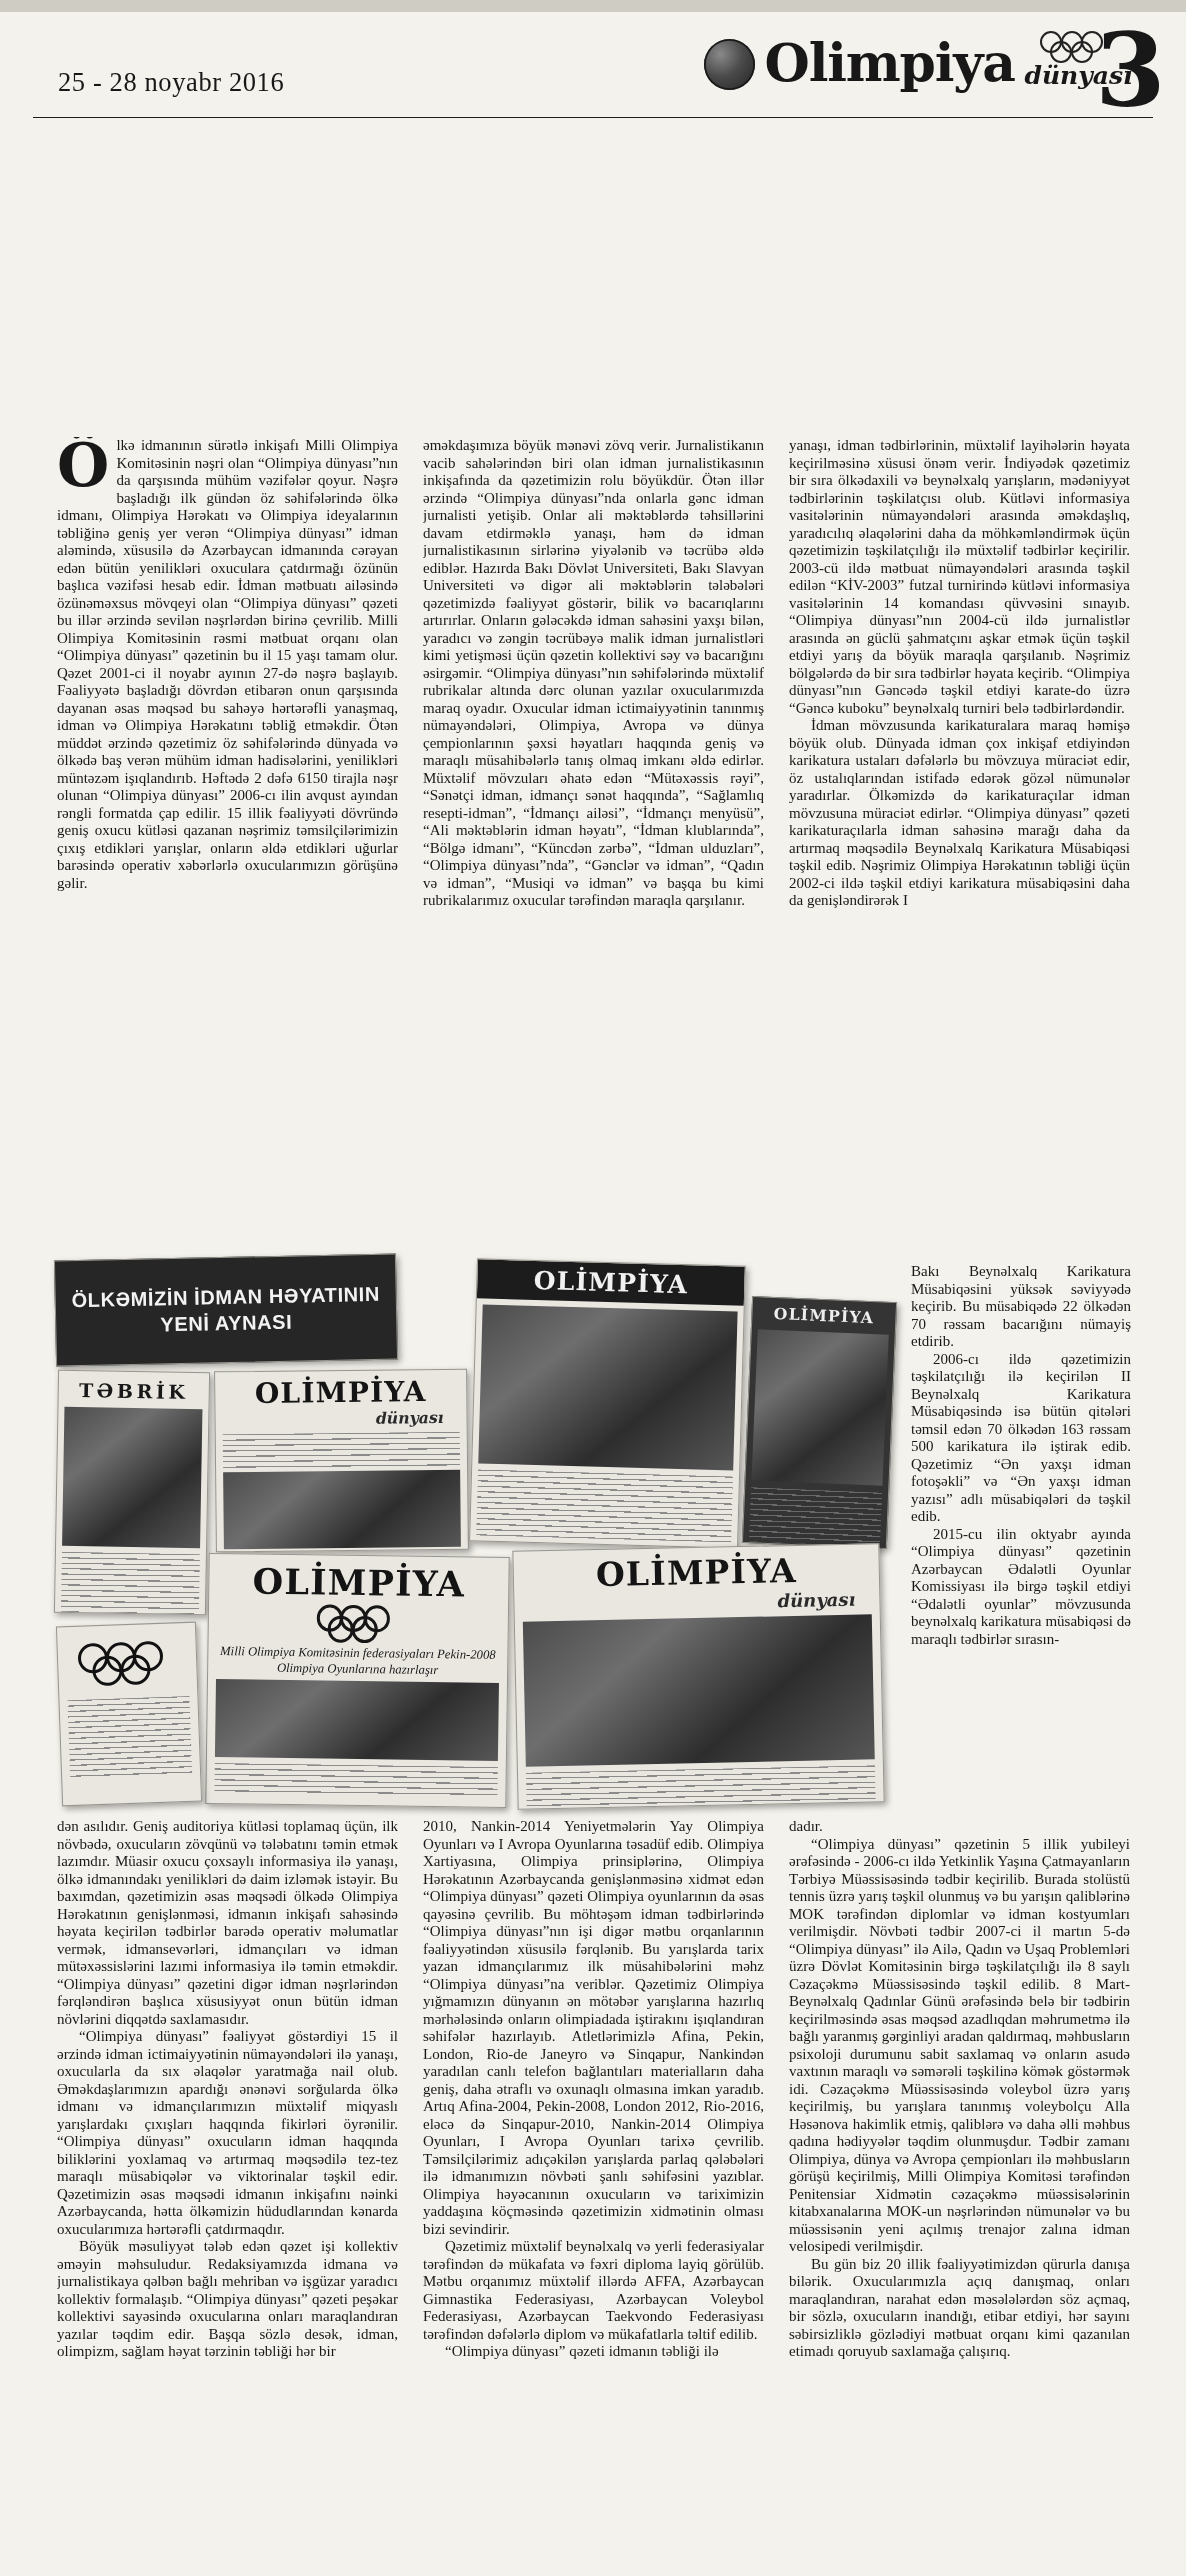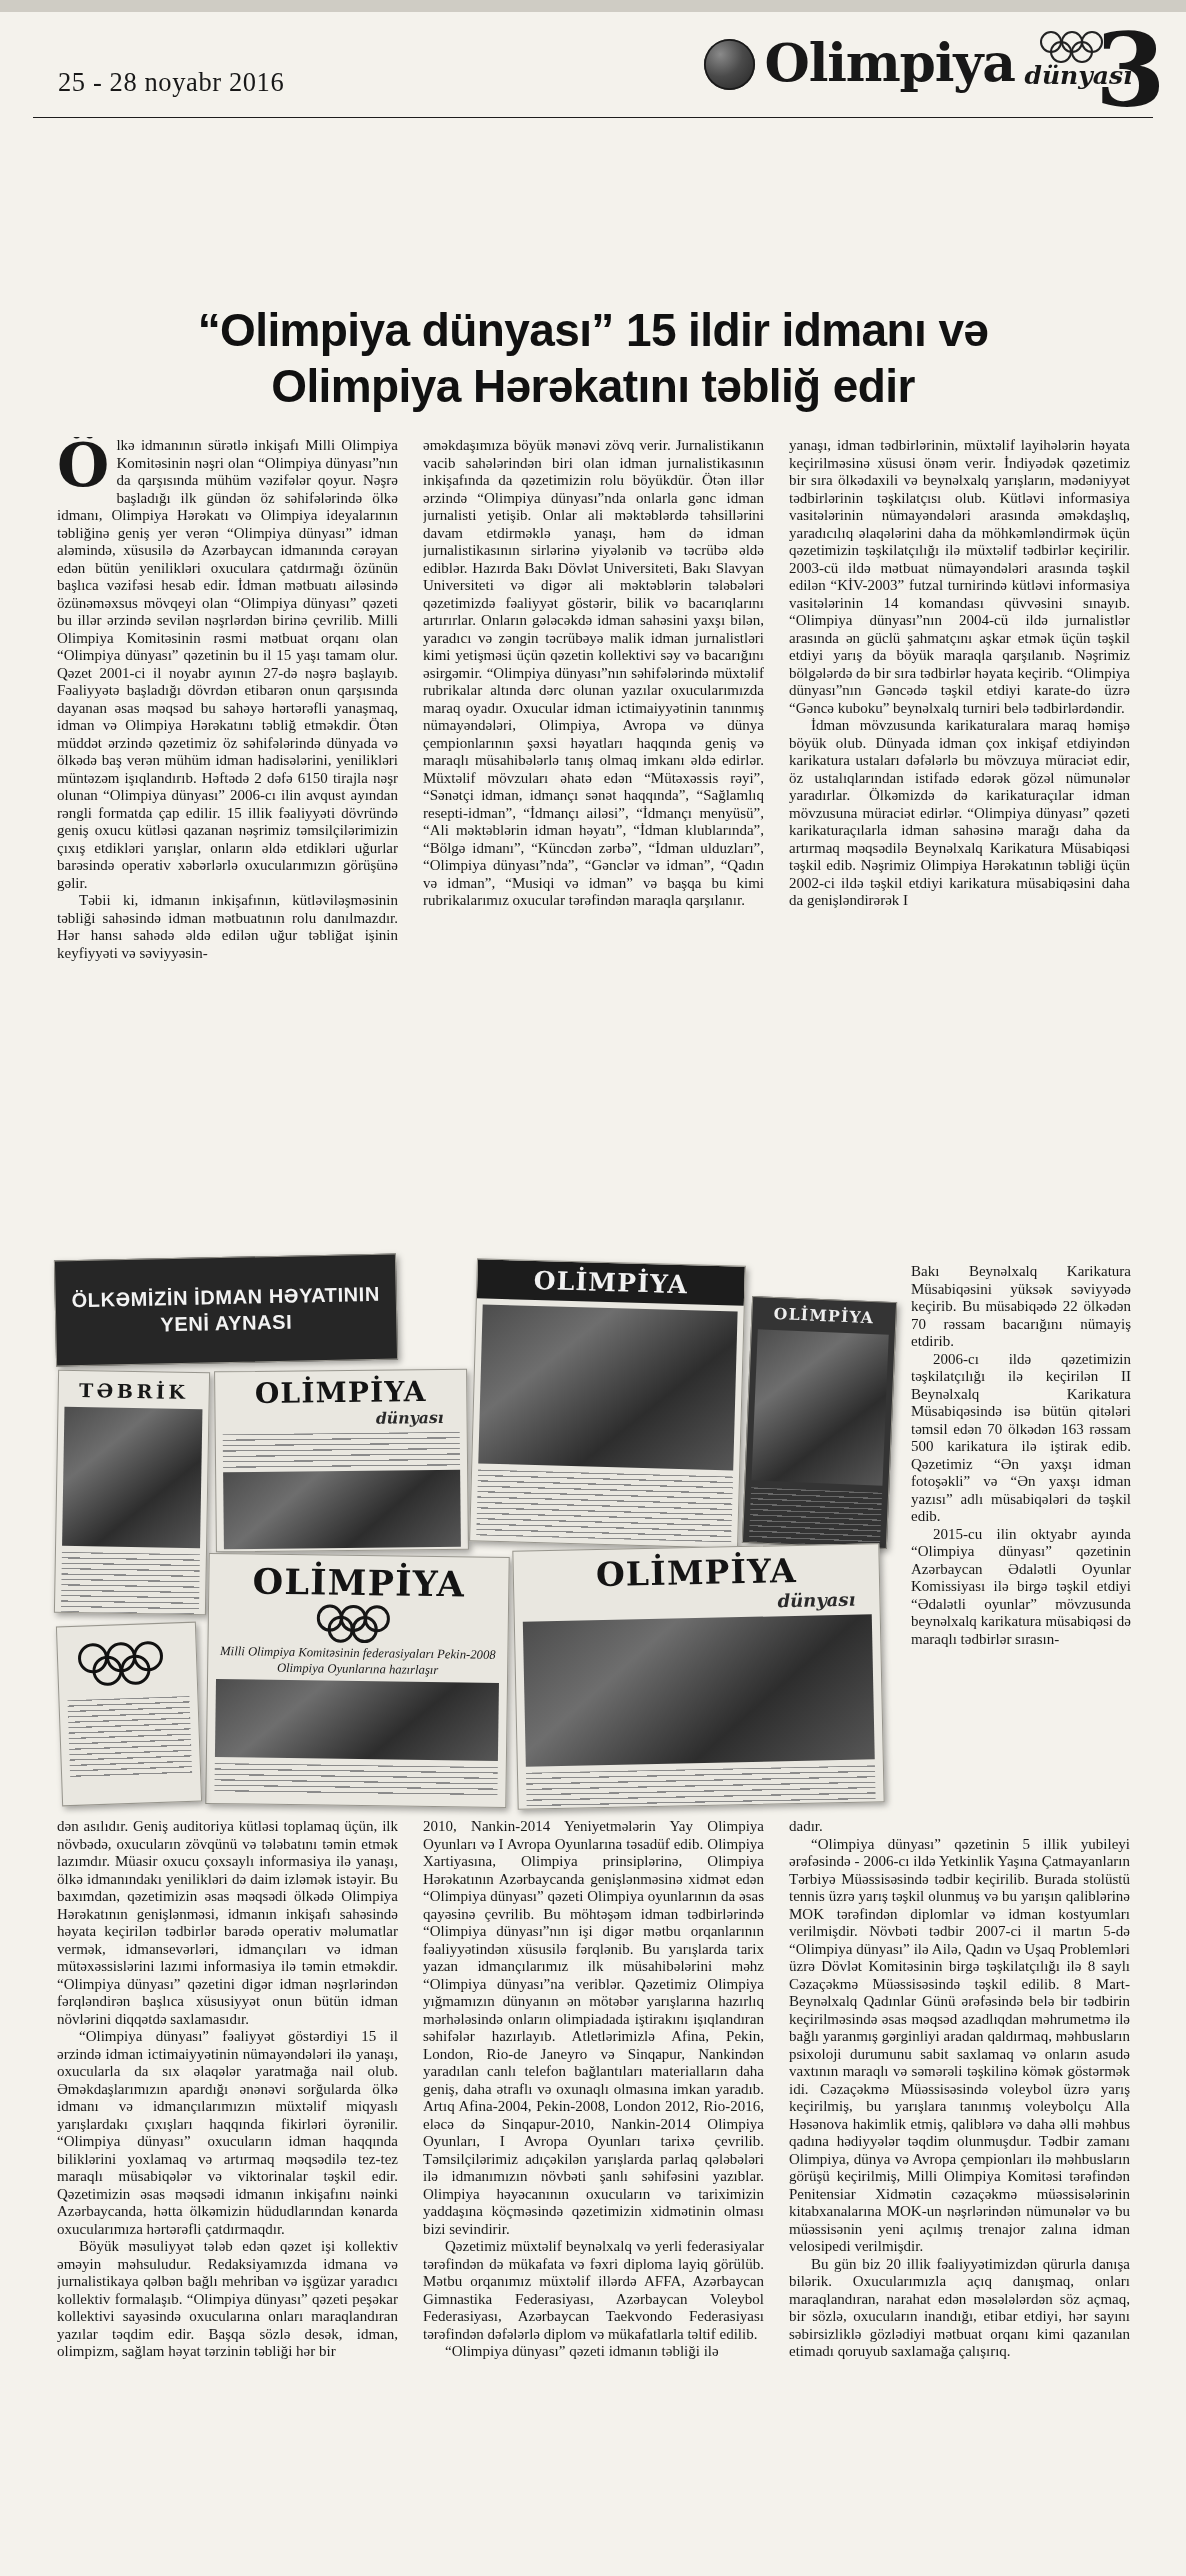--- a/index.html
+++ b/index.html
@@ -96,28 +96,23 @@
           <span class="r4"></span>
           <span class="r5"></span>
       </div>
       <div class="logo-sub">dünyası</div>
     </div>
   </div>
 
   <div class="pageno">3</div>
   <div class="hrule"></div>
 
-  <div class="headline">
-    <div>“Olimpiya dünyası” 15 ildir idmanı və</div>
-    <div>Olimpiya Hərəkatını təbliğ edir</div>
-  </div>
 
   <div class="col c1t">
     <p class="first"><span class="dropcap">Ö</span><span>lkə idmanının sürətlə inkişafı Milli Olimpiya Komitəsinin nəşri olan “Olimpiya dünyası”nın da qarşısında mühüm vəzifələr qoyur. Nəşrə başladığı ilk gündən öz səhifələrində ölkə idmanı, Olimpiya Hərəkatı və Olimpiya ideyalarının təbliğinə geniş yer verən “Olimpiya dünyası” idman aləmində, xüsusilə də Azərbaycan idmanında cərəyan edən bütün yenilikləri oxuculara çatdırmağı özünün başlıca vəzifəsi hesab edir. İdman mətbuatı ailəsində özünəməxsus mövqeyi olan “Olimpiya dünyası” qəzeti bu illər ərzində sevilən nəşrlərdən birinə çevrilib. Milli Olimpiya Komitəsinin rəsmi mətbuat orqanı olan “Olimpiya dünyası” qəzetinin bu il 15 yaşı tamam olur. Qəzet 2001-ci il noyabr ayının 27-də nəşrə başlayıb. Fəaliyyətə başladığı dövrdən etibarən onun qarşısında dayanan əsas məqsəd bu sahəyə hərtərəfli yanaşmaq, idman və Olimpiya Hərəkatını təbliğ etməkdir. Ötən müddət ərzində qəzetimiz öz səhifələrində dünyada və ölkədə baş verən mühüm idman hadisələrini, yenilikləri müntəzəm işıqlandırıb. Həftədə 2 dəfə 6150 tirajla nəşr olunan “Olimpiya dünyası” 2006-cı ilin avqust ayından rəngli formatda çap edilir. 15 illik fəaliyyəti dövründə geniş oxucu kütləsi qazanan nəşrimiz təmsilçilərimizin çıxış etdikləri yarışlar, onların əldə etdikləri uğurlar barəsində operativ xəbərlərlə oxucularımızın görüşünə gəlir.</span></p>
-    <p>Təbii ki, idmanın inkişafının, kütləviləşməsinin təbliği sahəsində idman mətbuatının rolu danılmazdır. Hər hansı sahədə əldə edilən uğur təbliğat işinin keyfiyyəti və səviyyəsin-</p>
   </div>
 
   <div class="col c2t">
     <p class="first">əməkdaşımıza böyük mənəvi zövq verir. Jurnalistikanın vacib sahələrindən biri olan idman jurnalistikasının inkişafında da qəzetimizin rolu böyükdür. Ötən illər ərzində “Olimpiya dünyası”nda onlarla gənc idman jurnalisti yetişib. Onlar ali məktəblərdə təhsillərini davam etdirməklə yanaşı, həm də idman jurnalistikasının sirlərinə yiyələnib və təcrübə əldə ediblər. Hazırda Bakı Dövlət Universiteti, Bakı Slavyan Universiteti və digər ali məktəblərin tələbələri qəzetimizdə fəaliyyət göstərir, bilik və bacarıqlarını artırırlar. Onların gələcəkdə idman sahəsini yaxşı bilən, yaradıcı və zəngin təcrübəyə malik idman jurnalistləri kimi yetişməsi üçün qəzetin kollektivi səy və bacarığını əsirgəmir. “Olimpiya dünyası”nın səhifələrində müxtəlif rubrikalar altında dərc olunan yazılar oxucularımızda maraq oyadır. Oxucular idman ictimaiyyətinin tanınmış nümayəndələri, Olimpiya, Avropa və dünya çempionlarının şəxsi həyatları haqqında geniş və maraqlı müsahibələrlə tanış olmaq imkanı əldə edirlər. Müxtəlif mövzuları əhatə edən “Mütəxəssis rəyi”, “Sənətçi idman, idmançı sənət haqqında”, “Sağlamlıq resepti-idman”, “İdmançı ailəsi”, “İdmançı menyüsü”, “Ali məktəblərin idman həyatı”, “İdman klublarında”, “Bölgə idmanı”, “Küncdən zərbə”, “İdman ulduzları”, “Olimpiya dünyası”nda”, “Gənclər və idman”, “Qadın və idman”, “Musiqi və idman” və başqa bu kimi rubrikalarımız oxucular tərəfindən maraqla qarşılanır.</p>
   </div>
 
   <div class="col c3t">
     <p class="first">yanaşı, idman tədbirlərinin, müxtəlif layihələrin həyata keçirilməsinə xüsusi önəm verir. İndiyədək qəzetimiz bir sıra ölkədaxili və beynəlxalq yarışların, mədəniyyət tədbirlərinin təşkilatçısı olub. Kütləvi informasiya vasitələrinin nümayəndələri arasında əməkdaşlıq, yaradıcılıq əlaqələrini daha da möhkəmləndirmək üçün qəzetimizin təşkilatçılığı ilə müxtəlif tədbirlər keçirilir. 2003-cü ildə mətbuat nümayəndələri arasında təşkil edilən “KİV-2003” futzal turnirində kütləvi informasiya vasitələrinin 14 komandası qüvvəsini sınayıb. “Olimpiya dünyası”nın 2004-cü ildə jurnalistlər arasında ən güclü şahmatçını aşkar etmək üçün təşkil etdiyi yarış da böyük maraqla qarşılanıb. Nəşrimiz bölgələrdə də bir sıra tədbirlər həyata keçirib. “Olimpiya dünyası”nın Gəncədə təşkil etdiyi karate-do üzrə “Gəncə kuboku” beynəlxalq turniri belə tədbirlərdəndir.</p>
     <p>İdman mövzusunda karikaturalara maraq həmişə böyük olub. Dünyada idman çox inkişaf etdiyindən karikatura ustaları dəfələrlə bu mövzuya müraciət edir, öz ustalıqlarından istifadə edərək gözəl nümunələr yaradırlar. Ölkəmizdə də karikaturaçılar idman mövzusuna müraciət edirlər. “Olimpiya dünyası” qəzeti karikaturaçılarla idman sahəsinə marağı daha da artırmaq məqsədilə Beynəlxalq Karikatura Müsabiqəsi təşkil edib. Nəşrimiz Olimpiya Hərəkatının təbliği üçün 2002-ci ildə təşkil etdiyi karikatura müsabiqəsini daha da genişləndirərək I</p>
   </div>

